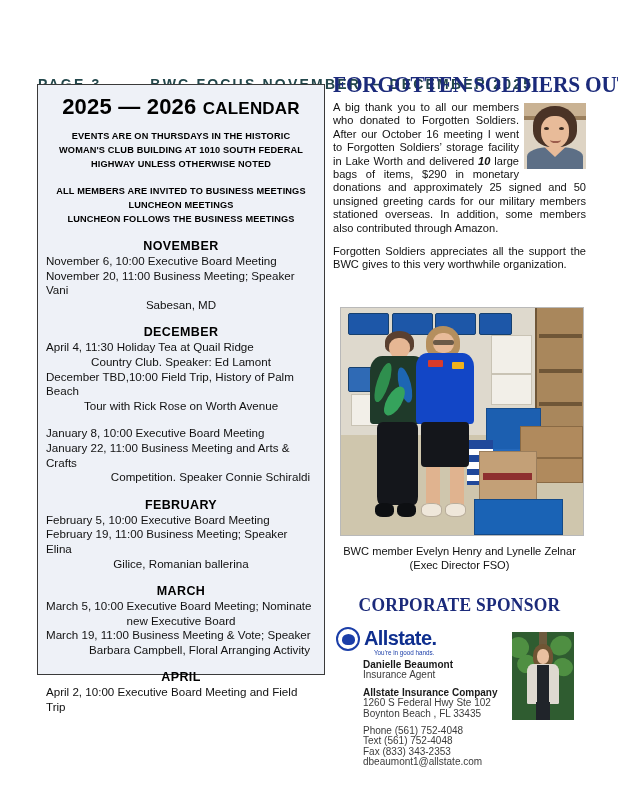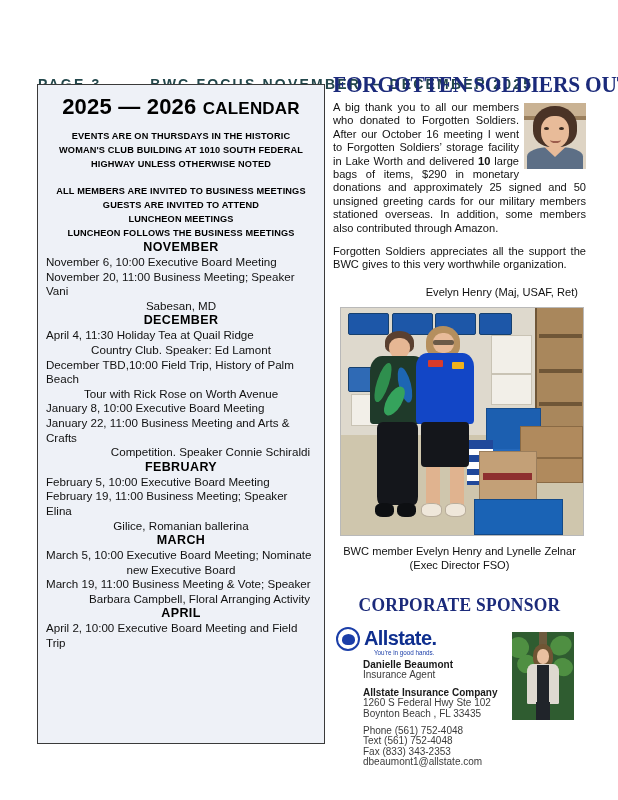--- a/index.html
+++ b/index.html
@@ -36,21 +36,21 @@
     padding-right: 4px;
     white-space: nowrap;
   }
 
   
   #calendar-box {
     position: absolute;
     left: 37px;
     top: 84px;
     width: 288px;
-    height: 660px;
+    height: 591px;
     background: #eef1f7;
     border: 1px solid #3a3a3a;
     box-sizing: border-box;
     padding: 9px 6px 0 6px;
   }
   #calendar-title {
     text-align: center;
     font-weight: bold;
     font-size: 22px;
     color: #000;
@@ -63,21 +63,21 @@
   .cal-note {
     text-align: center;
     font-weight: bold;
     font-size: 9.2px;
     line-height: 14px;
     color: #000;
     letter-spacing: .15px;
   }
   .cal-note-gap { height: 13px; }
 
-  .month-block { }
+  .month-block { margin-top: 13px; }
   .month-name {
     text-align: center;
     font-weight: bold;
     font-size: 12.5px;
     letter-spacing: .4px;
     margin-bottom: 1px;
   }
   .entry {
     font-size: 11.6px;
     line-height: 14.6px;
@@ -110,21 +110,21 @@
     margin-bottom: 3px;
   }
 
   #fso-body {
     font-size: 11.1px;
     line-height: 13.4px;
     text-align: justify;
     color: #111;
   }
   #fso-body p { margin: 0 0 10px 0; }
-  #fso-body .amt { font-weight: bold; }
+  #fso-body .amt { font-weight: bold; font-style: italic; }
 
   
   #evelyn-headshot {
     float: right;
     width: 62px;
     height: 66px;
     margin: 2px 0 1px 5px;
     position: relative;
     overflow: hidden;
     background: #cbb9a4;
@@ -359,21 +359,20 @@
     <span>2025 — 2026 </span><span class="sc">CALENDAR</span>
   </div>
 
   <div class="cal-note">EVENTS ARE ON THURSDAYS IN THE HISTORIC</div>
   <div class="cal-note">WOMAN'S CLUB BUILDING AT 1010 SOUTH FEDERAL</div>
   <div class="cal-note">HIGHWAY UNLESS OTHERWISE NOTED</div>
 
   <div class="cal-note-gap"></div>
 
   <div class="cal-note">ALL MEMBERS ARE INVITED TO BUSINESS MEETINGS</div>
-  <div class="cal-note">GUESTS ARE INVITED TO ATTEND</div>
   <div class="cal-note">LUNCHEON MEETINGS</div>
   <div class="cal-note">LUNCHEON  FOLLOWS THE BUSINESS MEETINGS</div>
 
   <div class="month-block">
     <div class="month-name">NOVEMBER</div>
     <div class="entry">
       <span>November 6,   10:00 Executive Board Meeting</span>
     </div>
     <div class="entry">
       <span>November 20, 11:00 Business Meeting; Speaker Vani</span>
@@ -451,21 +450,20 @@
       <div class="eye l"></div>
         <div class="eye r"></div>
         <div class="smile"></div>
       <div class="body"></div>
         <div class="collar"></div>
     </div>
     <p><span>A big thank you to all our members who donated to Forgotten Soldiers. After our October 16 meeting I went to Forgotten Soldiers’ storage facility in Lake Worth and delivered </span><span class="amt">10</span><span> large bags of items, $290 in monetary donations and approximately 25 signed and 50 unsigned greeting cards for our military members stationed overseas. In addition, some members also contributed through Amazon.</span></p>
     <p>Forgotten Soldiers appreciates all the support the BWC gives to this very worthwhile organization.</p>
   </div>
 
-  <div id="signature-line">Evelyn Henry (Maj, USAF, Ret)</div>
 </div>
 
 <div id="group-photo">
   <div class="shelfwall"></div>
   <div class="floor"></div>
   <div class="bin b1"></div>
     <div class="bin b2"></div>
     <div class="bin b3"></div>
   <div class="bin b4"></div>
     <div class="bin b5"></div>

